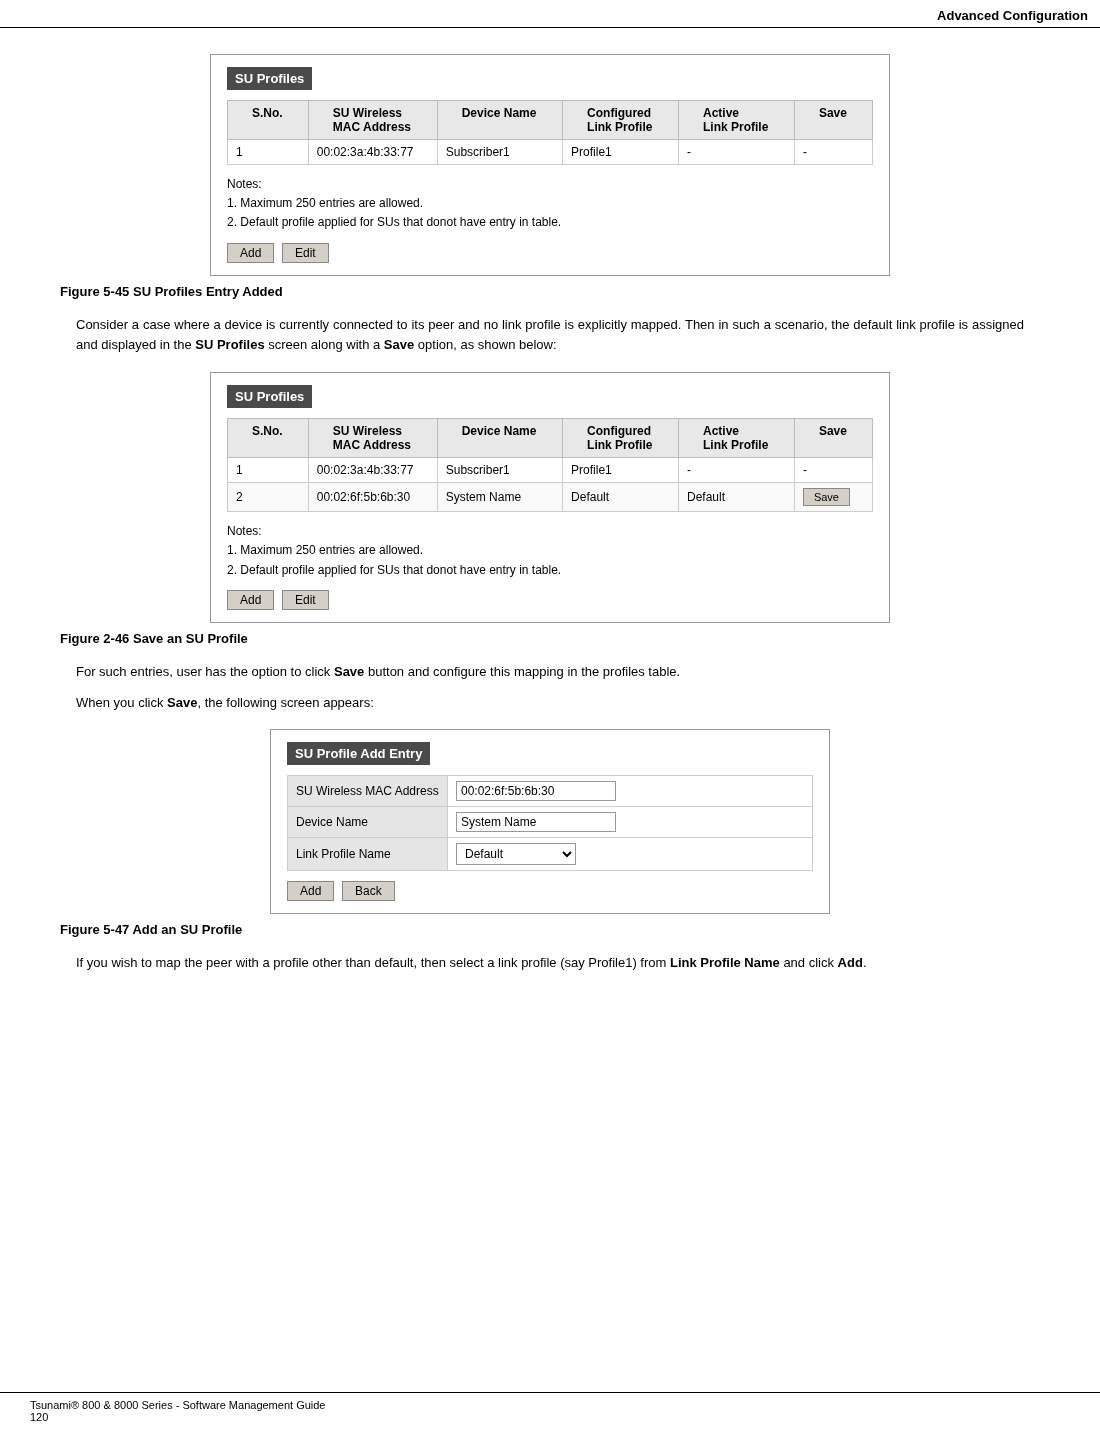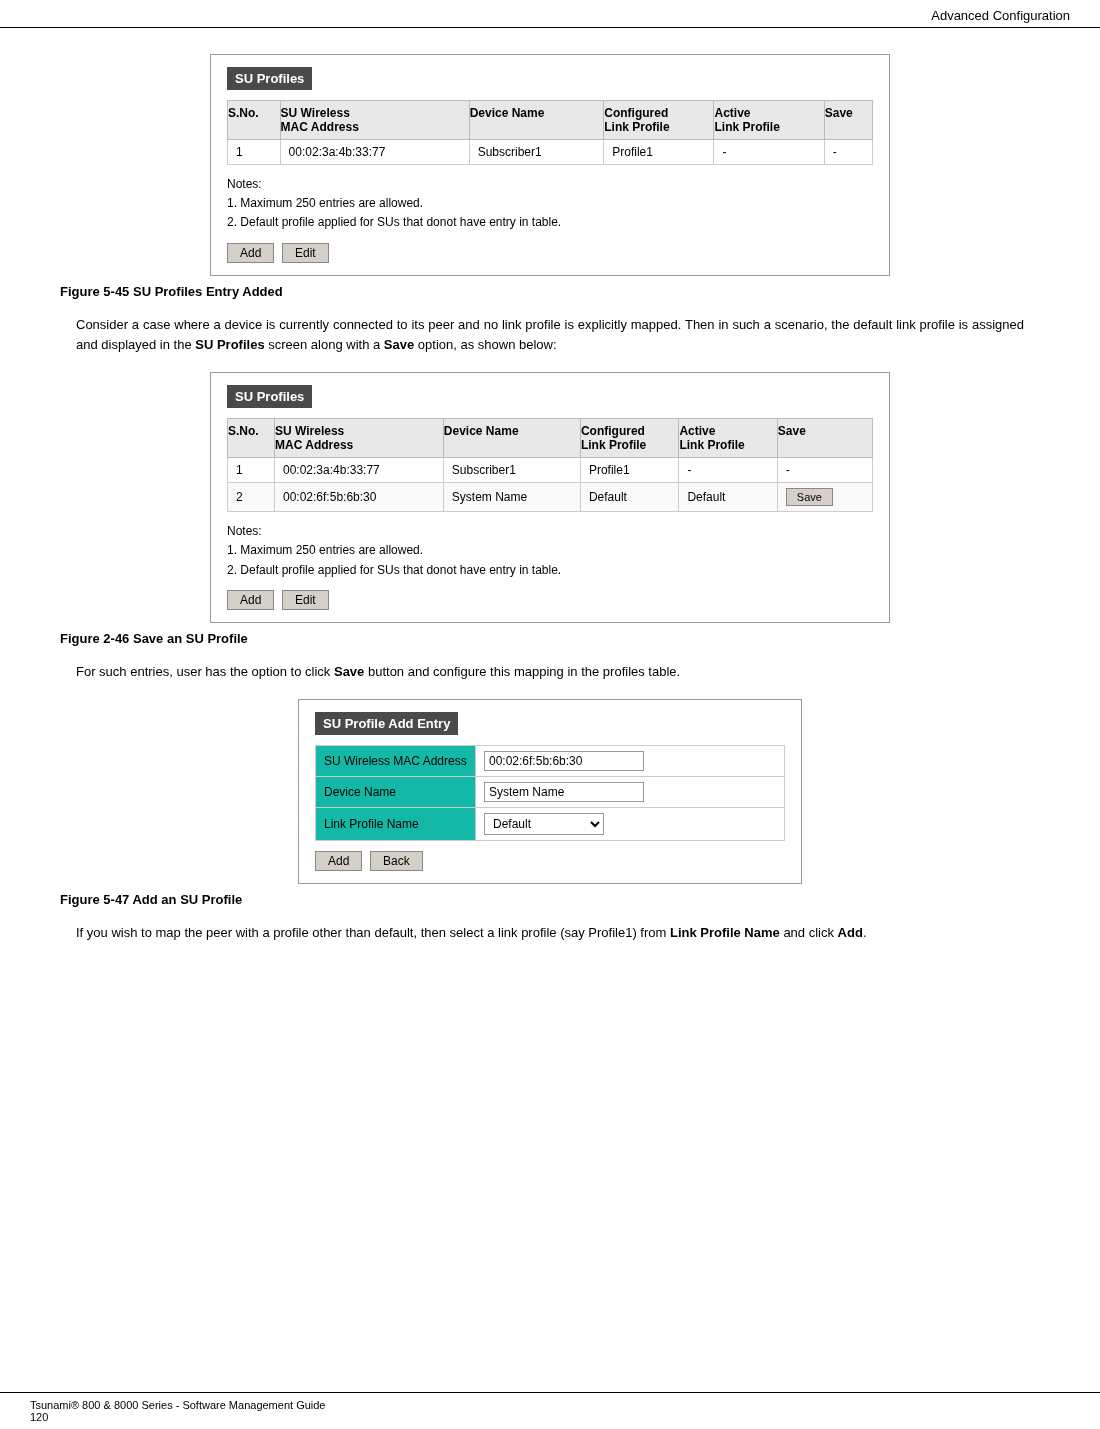--- a/index.html
+++ b/index.html
@@ -9,23 +9,23 @@
       color: #000;
       background: #fff;
       width: 1100px;
       min-height: 1429px;
       position: relative;
     }
 
     
     .page-header {
       text-align: right;
-      padding: 8px 30px 4px 30px;
-      font-size: 13px;
-      font-weight: normal;
+      padding: 8px 12px 4px 30px;
+      font-size: 13px;
+      font-weight: bold;
       border-bottom: 1px solid #000;
     }
 
     
     .page-footer {
       position: absolute;
       bottom: 0;
       left: 0;
       right: 0;
       border-top: 1px solid #000;
@@ -85,21 +85,21 @@
     
     .profile-table {
       width: 100%;
       border-collapse: collapse;
       font-size: 12px;
     }
 
     .profile-table th {
       background: #e8e8e8;
       border: 1px solid #bbb;
-      padding: 5px 0;
+      padding: 5px 24px;
       text-align: left;
       font-weight: bold;
       font-size: 12px;
       vertical-align: top;
       margin-left: 16px;
     }
 
     .profile-table td {
       border: 1px solid #ccc;
       padding: 5px 8px;
@@ -139,39 +139,39 @@
     }
 
     .buttons-row {
       margin-top: 10px;
     }
 
     
     .su-profile-add-box {
       border: 1px solid #999;
       background: #fff;
-      width: 504px;
+      width: 560px;
       padding: 12px 16px 12px 16px;
     }
 
     .form-table {
       width: 100%;
       border-collapse: collapse;
       font-size: 12px;
       margin-bottom: 10px;
     }
 
     .form-table td {
       border: 1px solid #ccc;
       padding: 5px 8px;
       vertical-align: middle;
     }
 
     .form-table .label-cell {
-      background: #14b8a6;
+      background: #e5e5e5;
       width: 160px;
       font-size: 12px;
     }
 
     .form-input {
       border: 1px solid #999;
       padding: 2px 4px;
       font-size: 12px;
       width: 160px;
       background: #fff;
@@ -287,20 +287,23 @@
       </div>
     </div>
   </div>
 
   <div class="figure-caption">Figure 2-46 Save an SU Profile</div>
 
   <p class="body-text">
     For such entries, user has the option to click <span class="bold-inline">Save</span> button and configure this mapping in the profiles table.
   </p>
 
+  <p class="body-text">
+    When you click <span class="bold-inline">Save</span>, the following screen appears:
+  </p>
 
   <div class="figure-container">
     <div class="su-profile-add-box">
       <div class="su-profiles-title">SU Profile Add Entry</div>
       <table class="form-table">
         <tbody>
           <tr>
             <td class="label-cell">SU Wireless MAC Address</td>
             <td>
               <input class="form-input" type="text" value="00:02:6f:5b:6b:30" style="">

